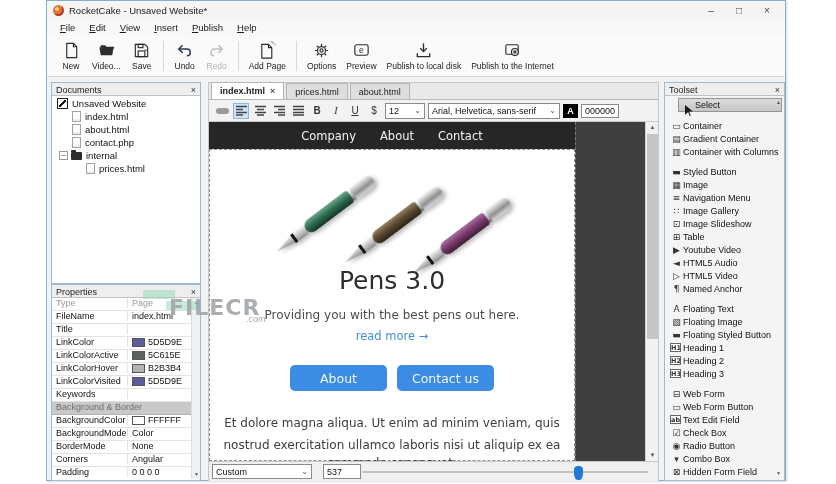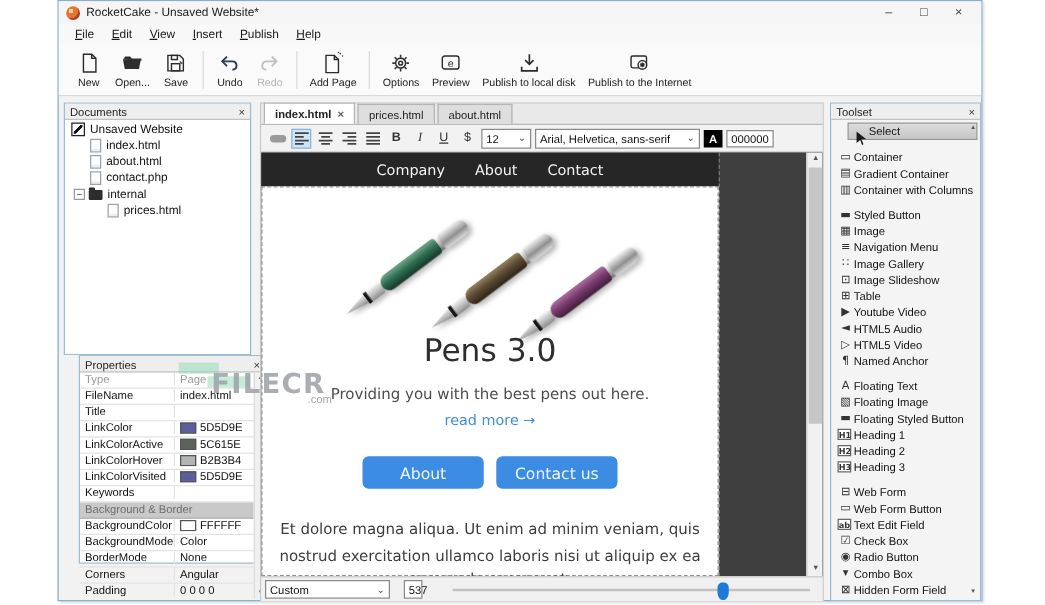--- a/index.html
+++ b/index.html
@@ -38,21 +38,21 @@
   .texp { width:9px; height:9px; margin-left:-12px; margin-right:3px; border:1px solid #999; background:#fff; font-size:8px; line-height:7px; text-align:center; color:#444; flex:0 0 auto; }
   .texp:empty { visibility:hidden; }
   .ticonbox { width:11px; height:11px; margin-right:4px; flex:0 0 auto; position:relative; }
   .i-site { background:#fff; border:1px solid #222; }
   .i-site::after { content:""; position:absolute; left:1px; top:1px; width:7px; height:7px; background:linear-gradient(135deg,transparent 38%,#111 40%,#111 62%,transparent 64%); }
   .i-page { width:9px; height:11px; margin-left:1px; background:#fdfdfd; border:1px solid #9aa3ab; box-shadow:inset 0 -2px 0 #eee; }
   .i-folder { width:11px; height:8px; margin-top:2px; background:#2d2d2d; border-radius:1px; position:relative; }
   .i-folder::before { content:""; position:absolute; left:0; top:-2px; width:5px; height:2px; background:#2d2d2d; border-radius:1px 1px 0 0; }
   .tlabel { font-size:9.5px; color:#111; white-space:nowrap; }
 
-  .props { left:16px; top:283px; width:150px; height:167px; }
+  .props { left:4px; top:283px; width:150px; height:197px; }
   .propbody { position:relative; height:181px; overflow:hidden; }
   .prow { display:flex; height:13px; border-bottom:1px solid #e3e3e3; align-items:flex-start; }
   .pname { width:76px; padding-left:4px; font-size:9px; color:#111; border-right:1px solid #e3e3e3; white-space:nowrap; overflow:hidden; }
   .pval { flex:1; padding-left:4px; font-size:9px; color:#111; display:flex; align-items:center; gap:3px; white-space:nowrap; overflow:hidden; }
   .prow.dim .pname, .prow.dim .pval { color:#9a9a9a; }
   .prow.section { background:#c9c9c9; border-bottom:1px solid #b2b2b2; }
   .prow.section .pname { width:auto; border-right:none; color:#6e6e6e; font-size:9px; }
   .swatch { display:none; width:13px; height:9px; border:1px solid #555; flex:0 0 auto; }
   .swatch[style] { display:inline-block; }
   .vscroll { position:absolute; right:0; top:0; bottom:0; width:9px; background:#f0f0f0; border-left:1px solid #dcdcdc; }
@@ -115,21 +115,21 @@
   .bluebtn { width:97px; height:26px; background:#3b8ce2; border-radius:5px; color:#eef6ff; font-size:12.5px; display:flex; align-items:center; justify-content:center; }
   .pg-para { position:absolute; left:10px; right:10px; top:262px; text-align:center; font-size:12px; color:#3d3d3d; line-height:22px; }
   .pg-para3 { position:absolute; left:0; right:0; top:306px; height:6px; overflow:hidden; text-align:center; font-size:12px; color:#3d3d3d; }
 
   .escroll { position:absolute; right:0; top:0; width:13px; height:339px; background:#f1f1f1; border-left:1px solid #d0d0d0; }
   .escroll .ethumb { position:absolute; left:1px; top:12px; width:11px; height:205px; background:#c6c6c6; }
   .earrow { position:absolute; left:0; width:13px; height:11px; font-size:6px; color:#555; text-align:center; line-height:11px; }
 
   .ebottom { height:20px; background:#f0f0f0; border-top:1px solid #c9c9c9; display:flex; align-items:center; padding-left:3px; position:relative; }
   .zoomsel { width:100px; height:15px; }
-  .widthbox { width:15px; height:15px; margin-left:11px; border:1px solid #8a8a8a; background:#fff; font-size:9px; color:#111; display:flex; align-items:center; padding-left:3px; }
+  .widthbox { width:38px; height:15px; margin-left:11px; border:1px solid #8a8a8a; background:#fff; font-size:9px; color:#111; display:flex; align-items:center; padding-left:3px; }
   .slider { position:absolute; left:153px; right:10px; top:9px; height:2px; background:#c2c2c2; }
   .sthumb { position:absolute; left:212px; top:-5px; width:9px; height:14px; background:#1f79d6; border-radius:4px 4px 45% 45%; }
 
   
   .wm-block { position:absolute; background:rgba(141,216,177,.5); z-index:50; }
   .wm-text { position:absolute; left:169px; top:295px; z-index:51; font-size:22px; font-weight:bold; letter-spacing:1px; color:rgba(158,163,167,.88); font-family:"DejaVu Sans",sans-serif; }
   .wm-dot { position:absolute; left:246px; top:314px; z-index:51; font-size:9px; color:rgba(150,155,158,.9); }
 </style>
 </head>
 <body>
@@ -165,21 +165,21 @@
             <path d="M5 2.5h7l3.5 3.5v11.5H5z"></path>
             <path d="M12 2.5V6h3.5"></path>
           </svg>
         <span class="tlab">New</span>
       </div>
       <div class="tbtn">
         <svg viewBox="0 0 20 20">
             <path d="M2.5 7l2-2.5h4l1.5 1.5h8v2z" fill="#2e2e2e"></path>
             <path d="M2.5 7h15l-1.5 8h-12z" fill="#2e2e2e"></path>
           </svg>
-        <span class="tlab">Open...</span>
+        <span class="tlab">Video...</span>
       </div>
       <div class="tbtn">
         <svg viewBox="0 0 20 20" fill="none" stroke="#2b2b2b" stroke-width="1.2">
             <path d="M3.5 3.5h10l3 3v10h-13z"></path>
             <rect x="6.5" y="10.5" width="7" height="6"></rect>
             <rect x="6.5" y="3.5" width="5" height="3.5"></rect>
             <path d="M13.5 8.5l2 2" stroke-width="1"></path>
           </svg>
         <span class="tlab">Save</span>
       </div>

